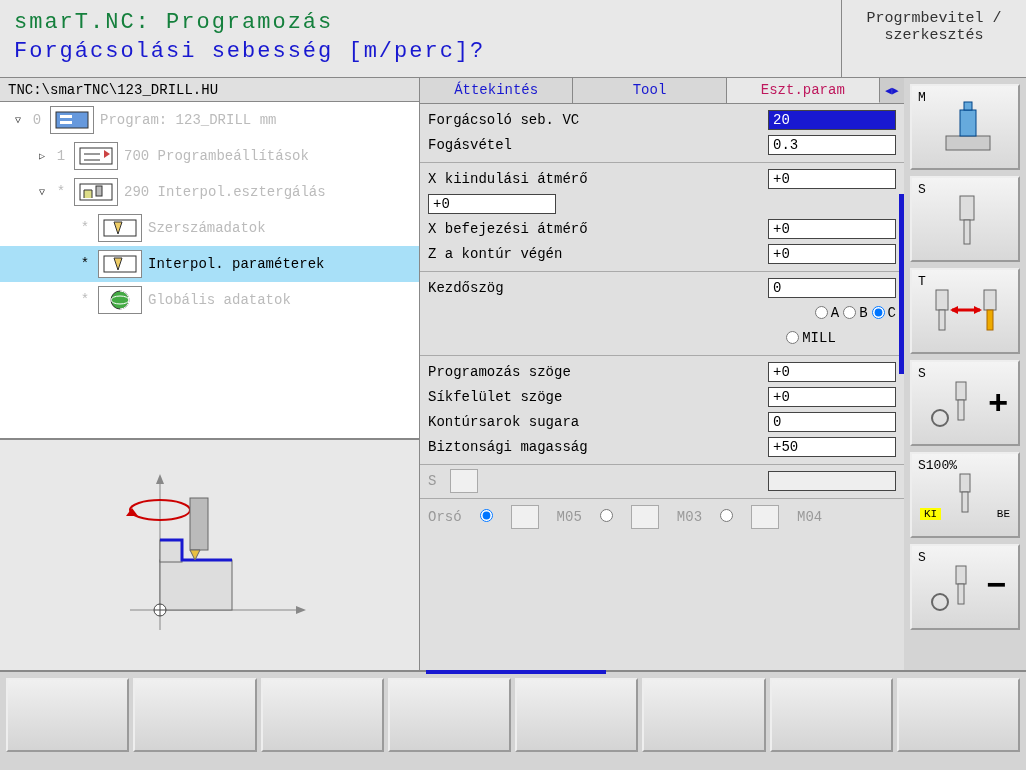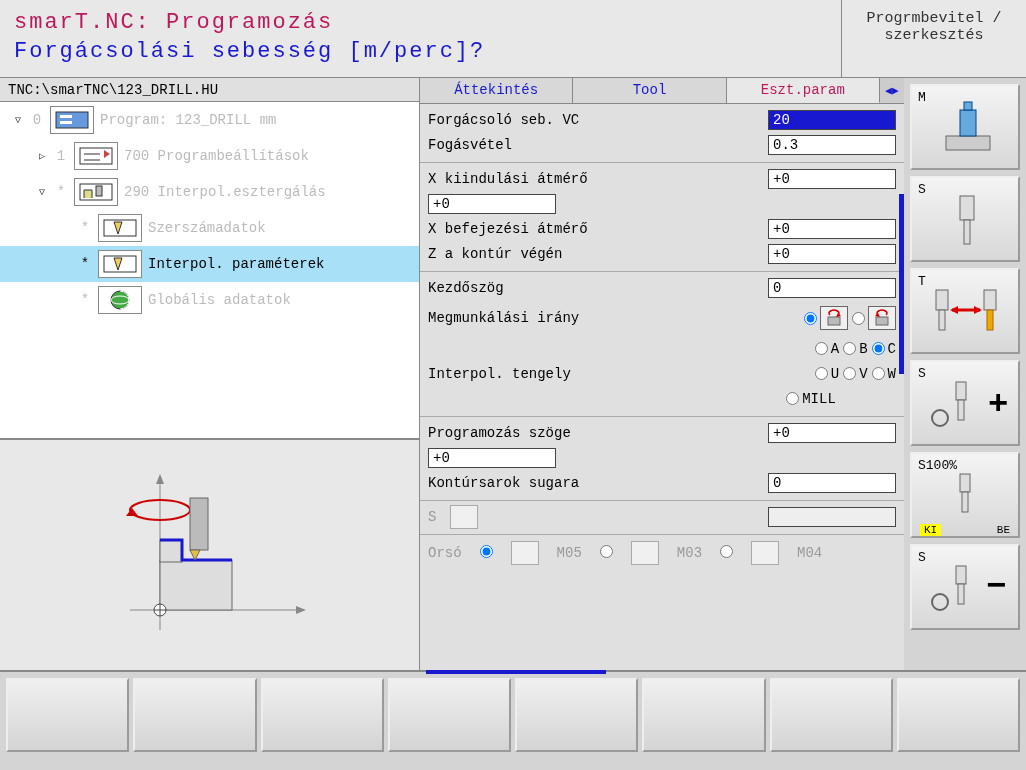--- a/index.html
+++ b/index.html
@@ -18,21 +18,21 @@
 }
 .header-left {
   flex: 1;
   padding: 10px 14px;
   background: #e8e8e8;
   border-right: 1px solid #888;
 }
 .header-title {
   font-size: 22px;
   letter-spacing: 2px;
-  color: #be185d;
+  color: #15803d;
 }
 .header-subtitle {
   font-size: 22px;
   letter-spacing: 2px;
   color: #1818d0;
   margin-top: 4px;
 }
 .header-right {
   width: 184px;
   background: #e8e8e8;
@@ -225,21 +225,21 @@
 }
 .side-btn .lbl {
   font-size: 13px;
   color: #000;
   position: absolute;
   top: 4px; left: 6px;
 }
 .side-btn .sub {
   font-size: 11px;
   position: absolute;
-  bottom: 0;
+  bottom: 16px;
 }
 .footer {
   display: flex;
   height: 88px;
   background: #d4d4d4;
   padding: 6px;
   gap: 4px;
   border-top: 2px solid #888;
   position: relative;
 }
@@ -410,100 +410,63 @@
           <div class="param-row">
             <span class="param-label">Z a kontúr végén</span>
             <input class="param-input" value="+0" style="">
           </div>
         </div>
         <div class="param-group">
           <div class="param-row">
             <span class="param-label">Kezdőszög</span>
             <input class="param-input" value="0" style="">
           </div>
-          <div class="param-row" style="height:36px">
-            <span class="param-label">Megmunkálási irány</span>
-            <div class="radio-row" style="width:170px">
-              <label>
-                  <input type="radio" checked="" style="">
-                  <span class="dir-icon">
-                    <svg width="20" height="18">
-                      <rect x="4" y="8" width="12" height="8" fill="#bbb" stroke="#666"></rect>
-                      <path d="M6 6 A5 3 0 1 1 14 6" fill="none" stroke="#c00" stroke-width="1.5"></path>
-                      <polygon points="14,4 17,7 12,8" fill="#c00"></polygon>
-                    </svg>
-                  </span>
-                </label>
-              <label>
-                  <input type="radio" style="">
-                  <span class="dir-icon">
-                    <svg width="20" height="18">
-                      <rect x="4" y="8" width="12" height="8" fill="#bbb" stroke="#666"></rect>
-                      <path d="M14 6 A5 3 0 1 0 6 6" fill="none" stroke="#c00" stroke-width="1.5"></path>
-                      <polygon points="6,4 3,7 8,8" fill="#c00"></polygon>
-                    </svg>
-                  </span>
-                </label>
-            </div>
-          </div>
           <div class="param-row">
             <span class="param-label"></span>
             <div class="radio-row" style="width:170px">
               <label>
                   <input type="radio" style="">
                   <span>A</span>
                 </label>
               <label>
                   <input type="radio" style="">
                   <span>B</span>
                 </label>
               <label>
                   <input type="radio" checked="" style="">
                   <span>C</span>
                 </label>
             </div>
           </div>
           <div class="param-row">
-            <span class="param-label">Interpol. tengely</span>
-            <div class="radio-row" style="width:170px">
-              <label>
-                  <input type="radio" style="">
-                  <span>U</span>
-                </label>
-              <label>
-                  <input type="radio" style="">
-                  <span>V</span>
-                </label>
-              <label>
-                  <input type="radio" style="">
-                  <span>W</span>
-                </label>
-            </div>
-          </div>
-          <div class="param-row">
             <span class="param-label"></span>
             <div class="radio-row" style="width:170px;justify-content:center">
               <label>
                   <input type="radio" style="">
                   <span>MILL</span>
                 </label>
             </div>
           </div>
         </div>
         <div class="param-group">
           <div class="param-row">
             <span class="param-label">Programozás szöge</span>
             <input class="param-input" value="+0" style="">
           </div>
           <div class="param-row">
+            <span class="param-label">Síkfelület szöge</span>
             <input class="param-input" value="+0" style="">
           </div>
           <div class="param-row">
             <span class="param-label">Kontúrsarok sugara</span>
             <input class="param-input" value="0" style="">
+          </div>
+          <div class="param-row">
+            <span class="param-label">Biztonsági magasság</span>
+            <input class="param-input" value="+50" style="">
           </div>
         </div>
         <div class="param-group" style="color:#999">
           <div class="param-row">
             <span style="width:14px">S</span>
             <span class="spindle-icon"></span>
             <span style="flex:1"></span>
             <input class="param-input" style="background: rgb(238, 238, 238);">
           </div>
         </div>

